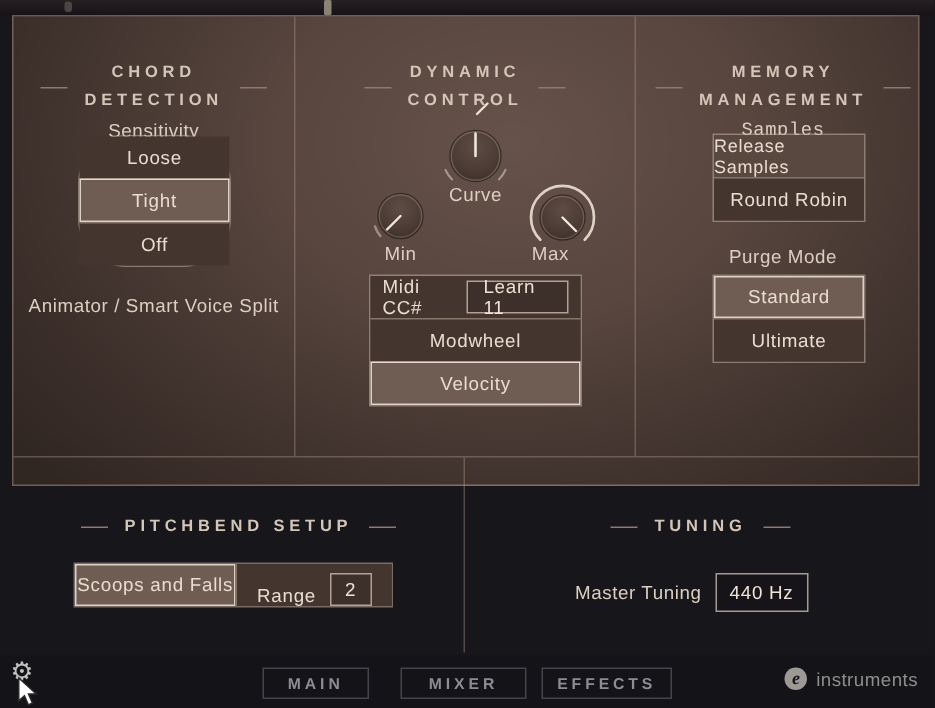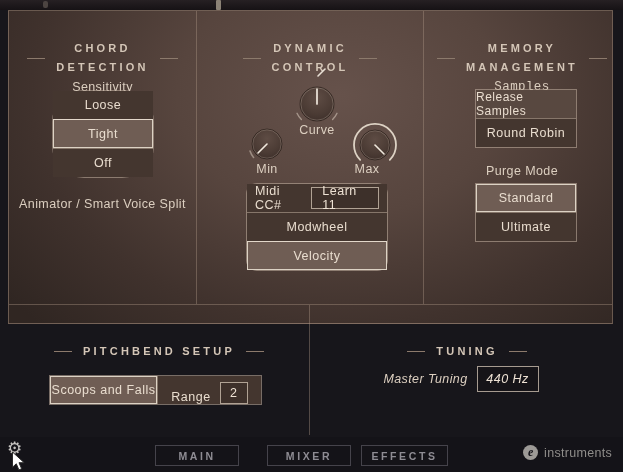--- a/index.html
+++ b/index.html
@@ -153,21 +153,21 @@
           </radialGradient>
         </defs>
         <path d="M 15.2 44.8 A 21 21 0 1 1 44.8 44.8" fill="none" stroke="#ddd2c4" stroke-width="1.8" stroke-linecap="round"></path>
         <circle cx="30" cy="30" r="15" fill="url(#kg3)" stroke="rgba(15,8,5,0.45)" stroke-width="1"></circle>
         <circle cx="30" cy="30" r="14.2" fill="none" stroke="rgba(235,220,205,0.22)" stroke-width="1"></circle>
         <line x1="30" y1="30" x2="39" y2="39" stroke="#f0e8dd" stroke-width="1.6" stroke-linecap="round"></line>
       </svg>
     </div>
     <div class="knob-label" style="left:140px;width:60px;top:151px;">Max</div>
 
-    <div class="btn-group" style="left:49px;top:172px;width:140px;border-radius:11px;">
+    <div class="btn-group" style="left:49px;top:172px;width:140px;">
       <div class="btn-row" style="justify-content:flex-start;padding:0 8px;gap:8px;">
         <span>Midi CC#</span>
         <span class="mini-box" style="height:20px;padding:0 10px;margin-left:auto;">Learn 11</span>
       </div>
       <div class="btn-row">Modwheel</div>
       <div class="btn-row selected">Velocity</div>
     </div>
   </div>
 
   <div class="sec sec-memory">
@@ -207,31 +207,31 @@
       </div>
     </div>
   </div>
 
   <div class="sec sec-tuning">
     <div class="title-row" style="top:38px;height:16px;left:12px;">
       <div class="dash"></div>
       <div class="one-line-title">TUNING</div>
       <div class="dash"></div>
     </div>
-    <div style="position:absolute;left:0;top:61px;width:100%;height:26px;display:flex;align-items:center;justify-content:center;gap:9px;font-style:italic;">
+    <div style="position:absolute;left:0;top:77px;width:100%;height:26px;display:flex;align-items:center;justify-content:center;gap:9px;">
       <span class="small-label" style="position:static;">Master Tuning</span>
       <span class="mini-box" style="width:60px;height:24px;">440 Hz</span>
     </div>
   </div>
 
 </div>
 
 <div class="bottom-bar">
   <span class="gear">⚙</span>
-  <div class="tab" style="left:155px;width:84px;">MAIN</div>
+  <div class="tab" style="left:175px;width:71px;">MAIN</div>
   <div class="tab" style="left:267px;width:84px;">MIXER</div>
   <div class="tab" style="left:361px;width:87px;">EFFECTS</div>
   <div class="brand">
     <span class="brand-circle">e</span>
     <span class="brand-name">instruments</span>
   </div>
 </div>
 
 <div class="cursor">
   <svg width="16" height="21" viewBox="0 0 16 21">

